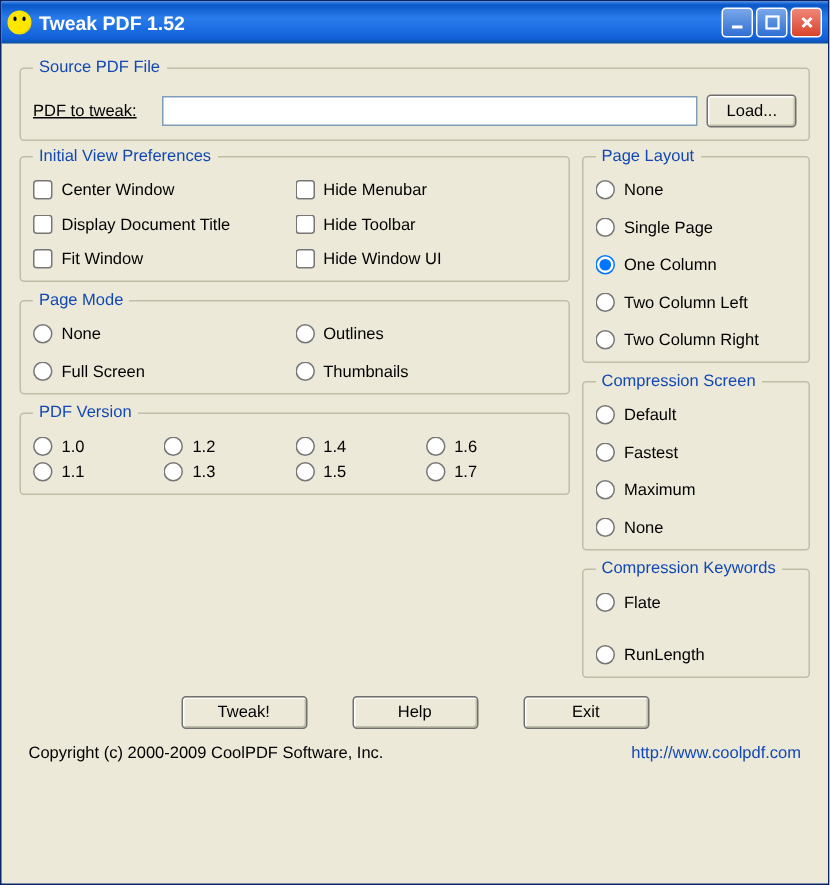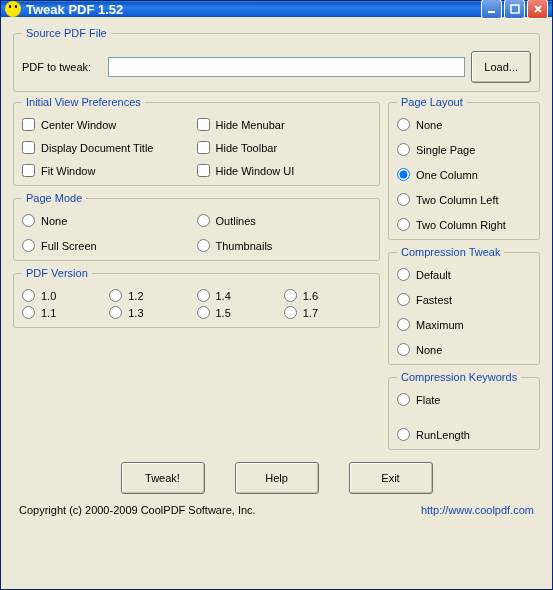--- a/index.html
+++ b/index.html
@@ -12,21 +12,21 @@
   }
   .window {
     width: 553px;
     height: 590px;
     border: 1px solid #0a246a;
     background: #ece9d8;
     display: flex;
     flex-direction: column;
   }
   .titlebar {
-    height: 16px;
+    height: 28px;
     background: linear-gradient(to bottom, #3c8cf0 0%, #0a57c7 8%, #2a7cec 40%, #1160d9 88%, #0a4da5 100%);
     display: flex;
     align-items: center;
     padding: 0 4px;
     color: #fff;
     font-weight: bold;
     font-size: 13px;
   }
   .titlebar .appicon {
     width: 16px; height: 16px;
@@ -64,26 +64,26 @@
     padding: 8px 8px 8px 8px;
     margin: 0;
   }
   legend {
     color: #1248b3;
     padding: 0 4px;
     font-size: 11px;
   }
   .row1 fieldset { width:100%; }
   .srcrow { display:flex; align-items:center; gap:6px; margin-top:4px; }
-  .srcrow .lbl { width:80px; }
+  .srcrow .lbl { width:80px;text-decoration:underline; }
   .srcrow input[type=text] {
     flex:1; height:20px; border:1px solid #7f9db9; background:#fff; padding:1px 3px; font-family:inherit; font-size:11px;
   }
   .btn {
-    height:32px; padding:0 12px;
+    height:22px; padding:0 12px;
     background: #ece9d8;
     border:1px solid #707070;
     border-radius:3px;
     box-shadow: inset 1px 1px 0 #fff, inset -1px -1px 0 #c0c0a8;
     font-family:inherit; font-size:11px;
     cursor:pointer;
   }
   .row2 { display:flex; gap:8px; }
   .leftcol { flex:1; display:flex; flex-direction:column; gap:6px; }
   .rightcol { width:152px; display:flex; flex-direction:column; gap:6px; }
@@ -258,21 +258,21 @@
                 <span>Two Column Left</span>
               </label>
             <label class="radio">
                 <input type="radio" name="pl" style="">
                 <span>Two Column Right</span>
               </label>
           </div>
         </fieldset>
 
         <fieldset>
-          <legend>Compression Tweak</legend>
+          <legend>Compression Screen</legend>
           <div class="vradios">
             <label class="radio">
                 <input type="radio" name="cl" style="">
                 <span>Default</span>
               </label>
             <label class="radio">
                 <input type="radio" name="cl" style="">
                 <span>Fastest</span>
               </label>
             <label class="radio">

